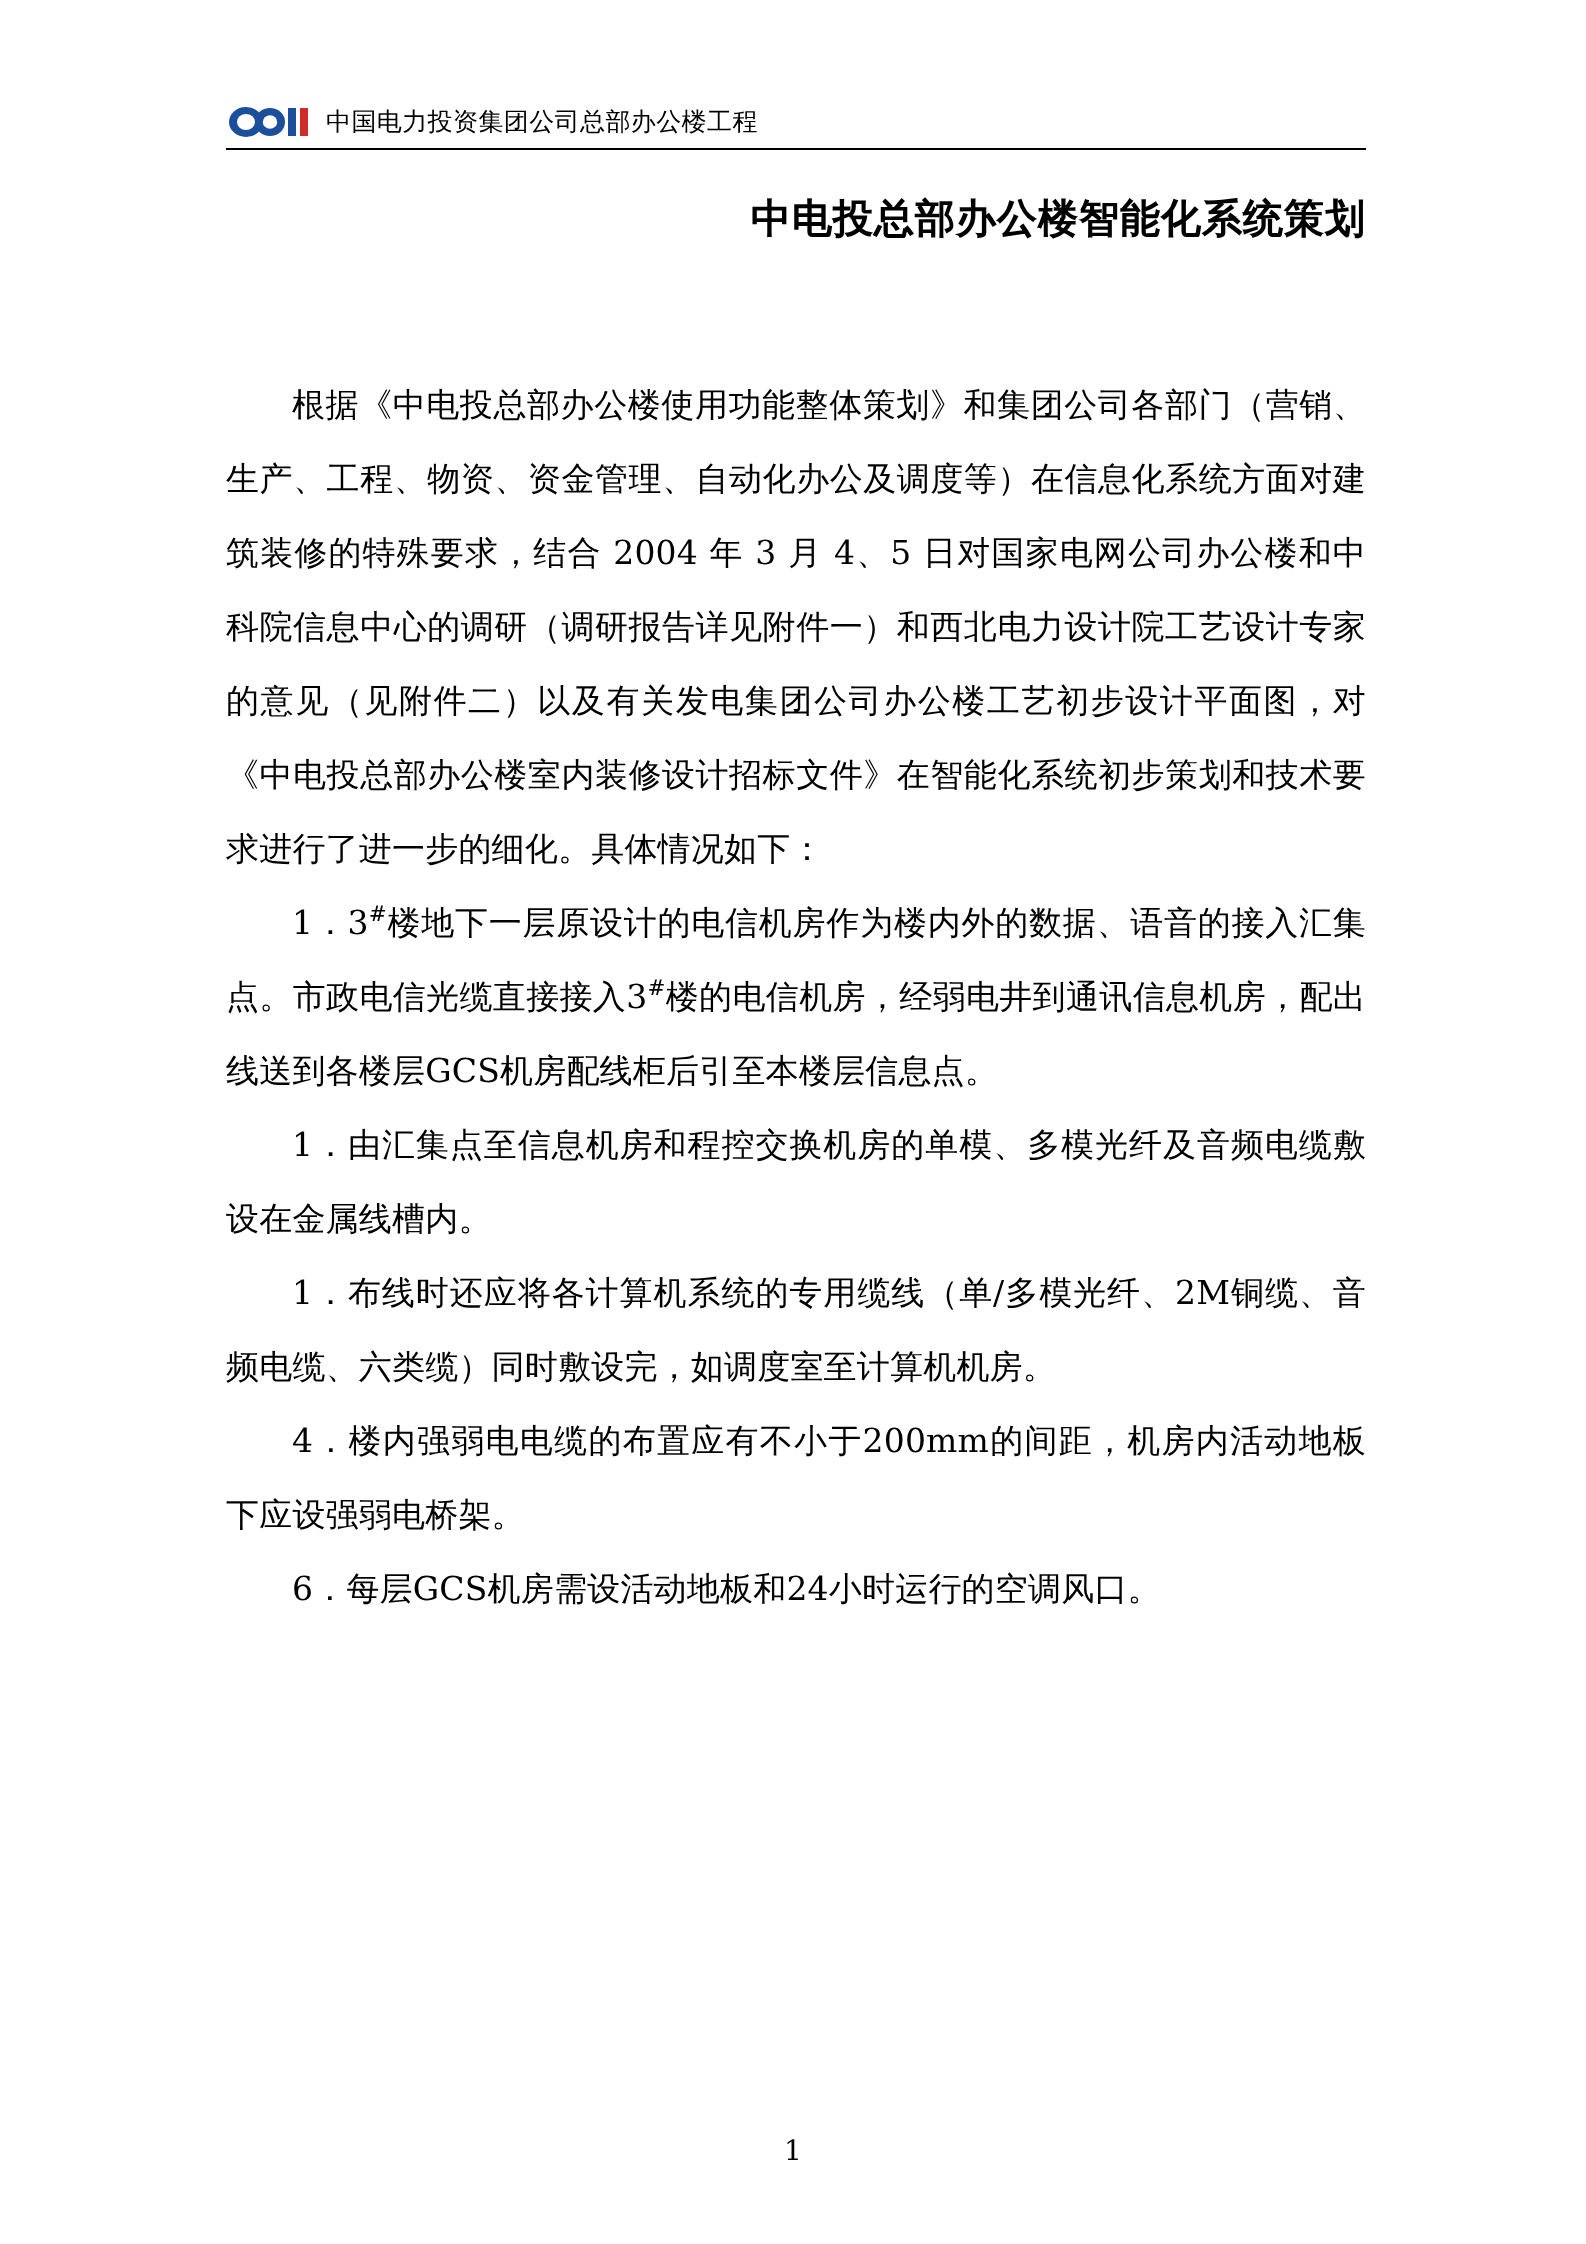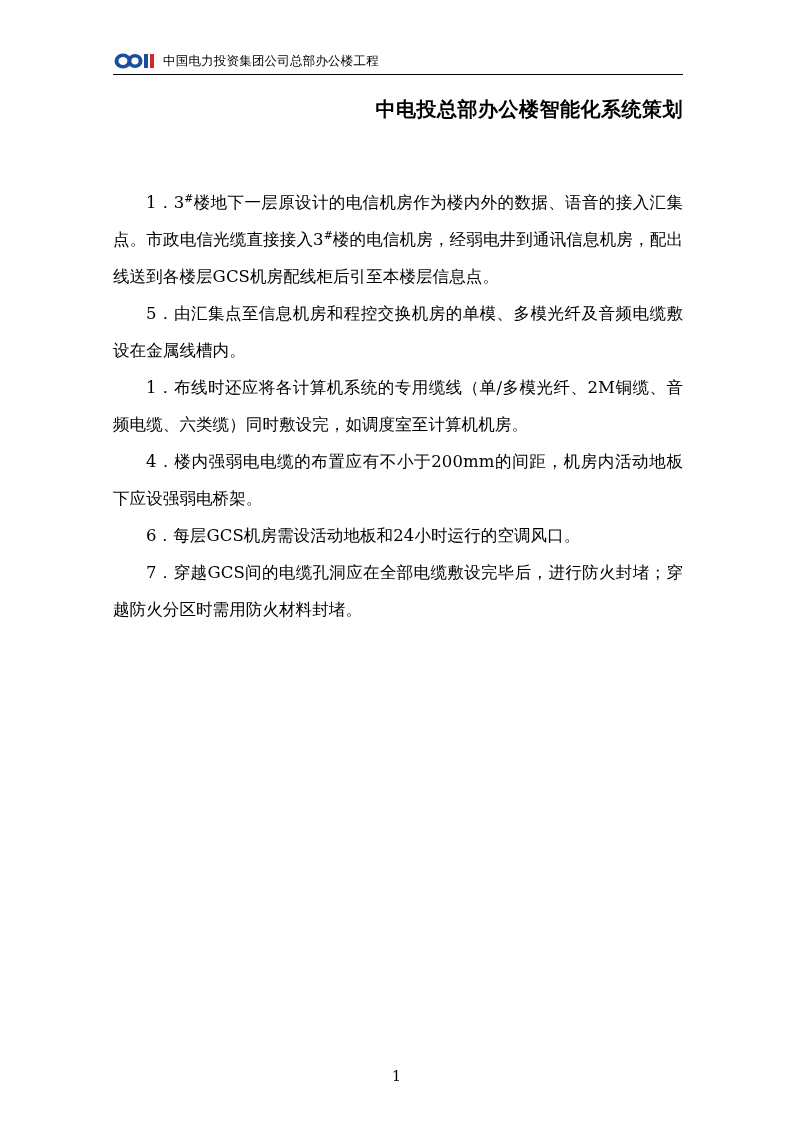--- a/index.html
+++ b/index.html
@@ -134,33 +134,33 @@
     </div>
     <div class="header-rule"></div>
   </div>
 
   <div class="doc">
 
     <h1 class="doc-title">中电投总部办公楼智能化系统策划</h1>
 
     <div class="spacer-1"></div>
 
+    <p class="body-par">根据《中电投总部办公楼使用功能整体策划》和集团公司各部门（营销、生产、工程、物资、资金管理、自动化办公及调度等）在信息化系统方面对建筑装修的特殊要求，结合 2004 年 3 月 4、5 日对国家电网公司办公楼和中科院信息中心的调研（调研报告详见附件一）和西北电力设计院工艺设计专家的意见（见附件二）以及有关发电集团公司办公楼工艺初步设计平面图，对《中电投总部办公楼室内装修设计招标文件》在智能化系统初步策划和技术要求进行了进一步的细化。具体情况如下：</p>
 
 
     <p class="body-par">1．3<sup class="sup">#</sup>楼地下一层原设计的电信机房作为楼内外的数据、语音的接入汇集点。市政电信光缆直接接入3<sup class="sup">#</sup>楼的电信机房，经弱电井到通讯信息机房，配出线送到各楼层GCS机房配线柜后引至本楼层信息点。</p>
 
-    <p class="body-par">5．由汇集点至信息机房和程控交换机房的单模、多模光纤及音频电缆敷设在金属线槽内。</p>
+    <p class="body-par">1．由汇集点至信息机房和程控交换机房的单模、多模光纤及音频电缆敷设在金属线槽内。</p>
 
     <p class="body-par">1．布线时还应将各计算机系统的专用缆线（单/多模光纤、2M铜缆、音频电缆、六类缆）同时敷设完，如调度室至计算机机房。</p>
 
     <p class="body-par">4．楼内强弱电电缆的布置应有不小于200mm的间距，机房内活动地板下应设强弱电桥架。</p>
 
 
     <p class="body-par">6．每层GCS机房需设活动地板和24小时运行的空调风口。</p>
 
-    <p class="body-par">7．穿越GCS间的电缆孔洞应在全部电缆敷设完毕后，进行防火封堵；穿越防火分区时需用防火材料封堵。</p>
 
 
   </div>
 
   <div class="page-number">1</div>
 
 </div>
 
 </body></html>

